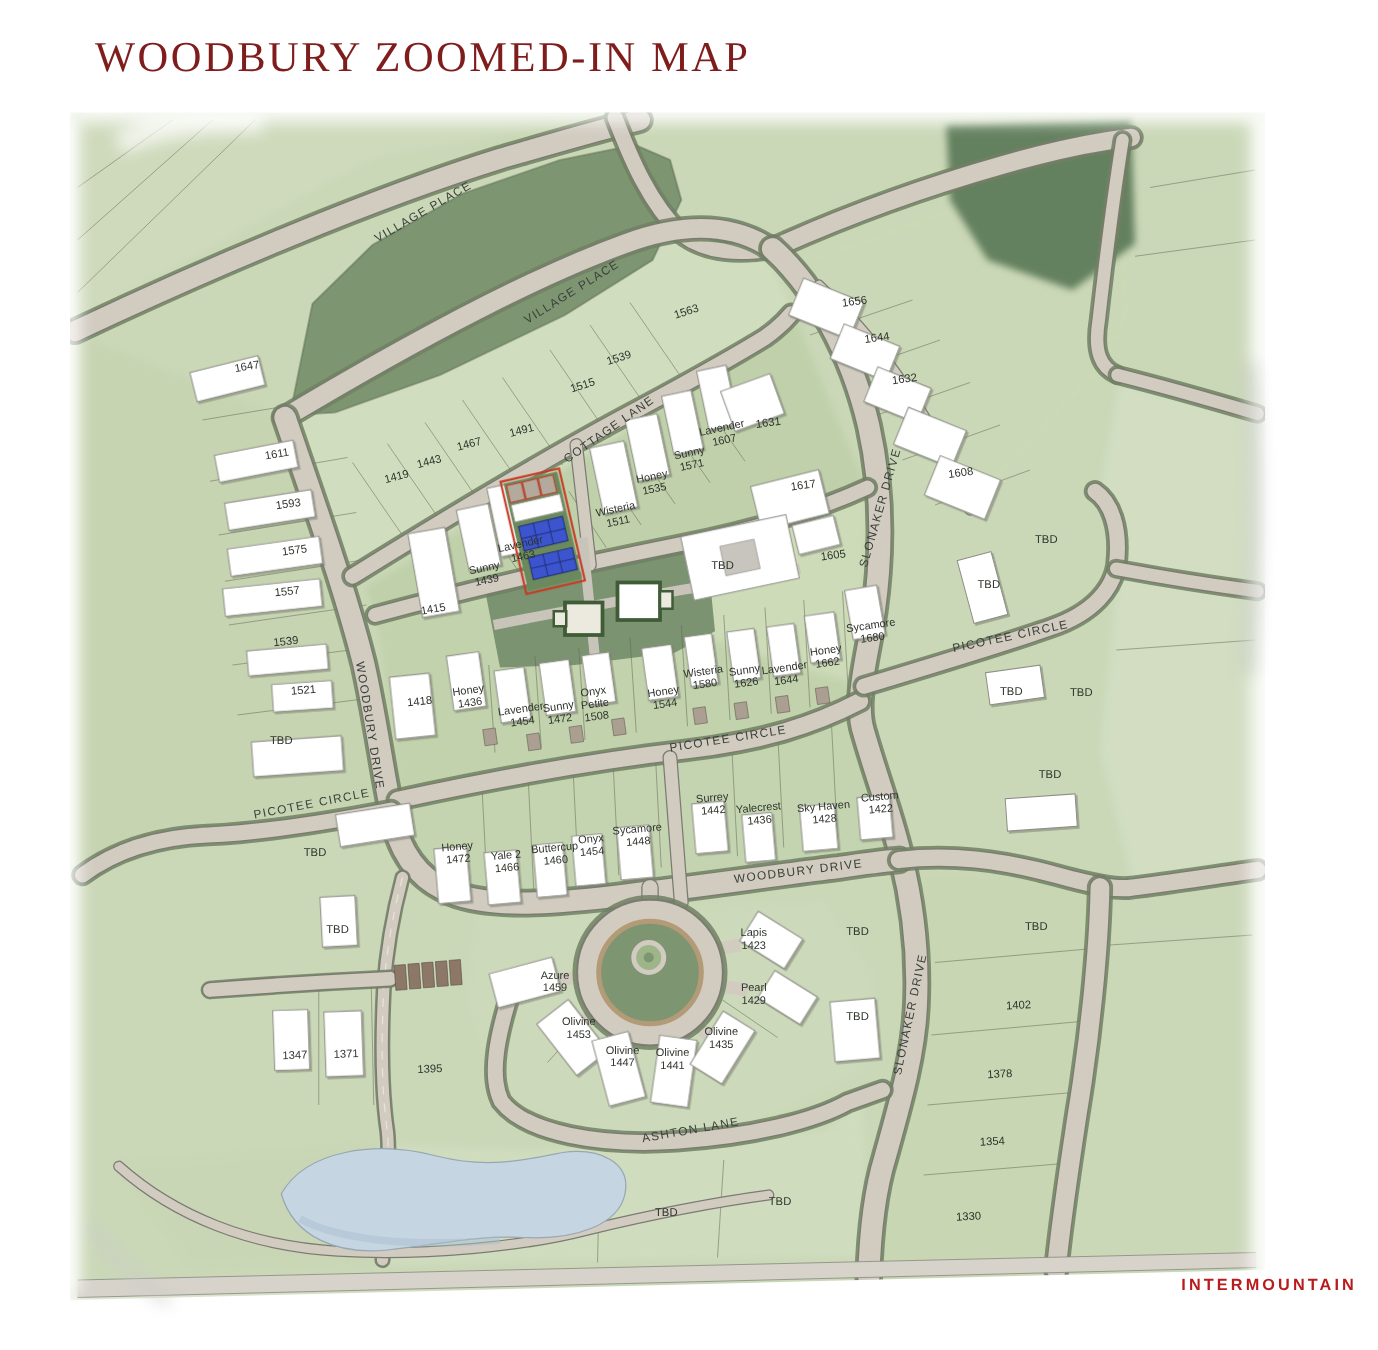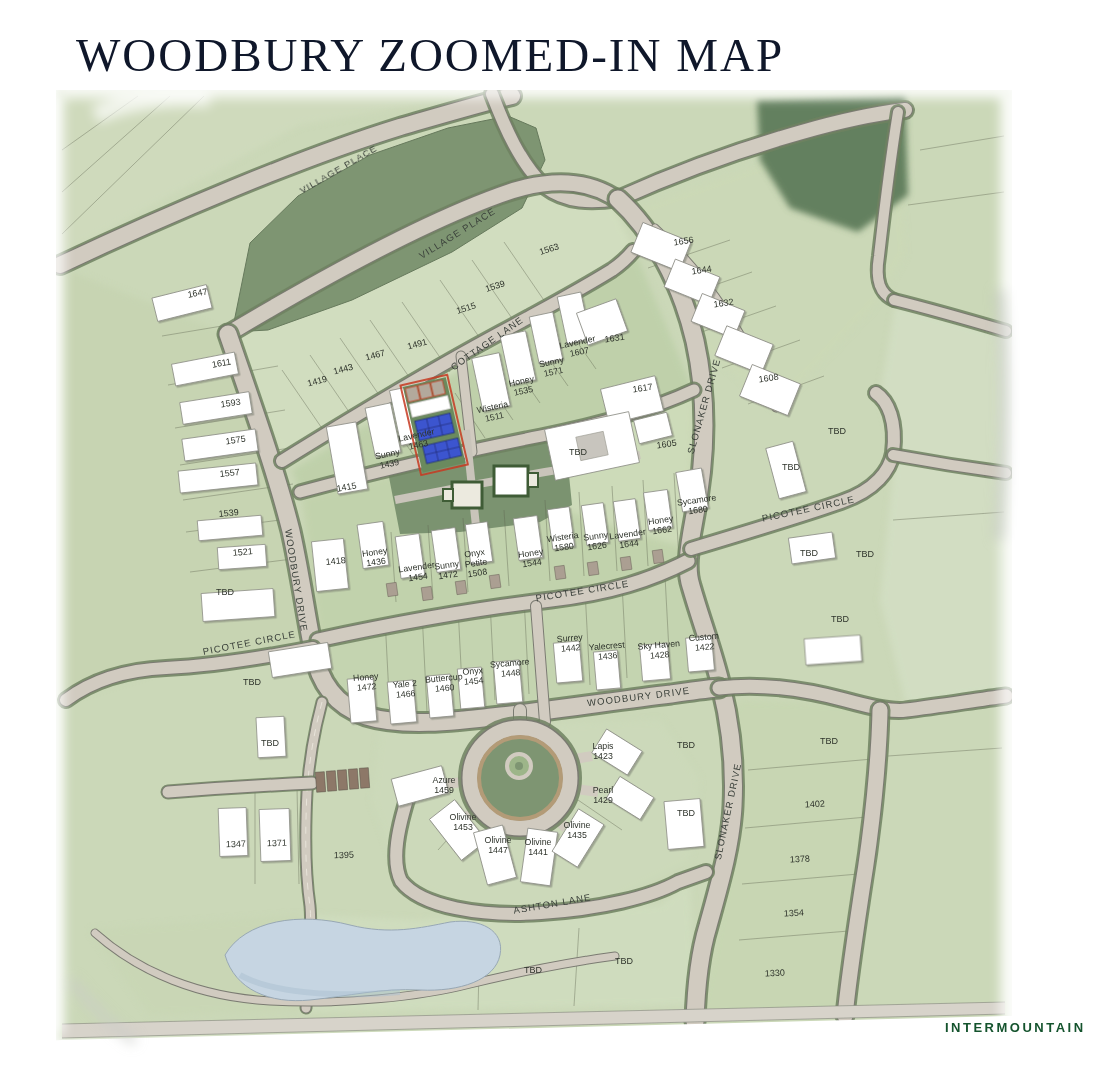--- a/index.html
+++ b/index.html
@@ -1,22 +1,22 @@
 <!DOCTYPE html>
 <html><head>
 <meta charset="utf-8">
 <title>Woodbury Zoomed-In Map</title>
 <style>
   html,body{margin:0;padding:0;background:#fff;}
   #stage{position:relative;width:1102px;height:1080px;background:#fff;overflow:hidden;
          font-family:"Liberation Sans",sans-serif;}
   #page-title{position:absolute;left:76px;top:28px;font-family:"Liberation Serif",serif;
-              font-size:47px;letter-spacing:2px;color:#0f172a;white-space:nowrap;}
+              font-size:34px;letter-spacing:2px;color:#7f1d1d;white-space:nowrap;}
   #watermark{position:absolute;left:945px;top:1020px;font-size:13px;font-weight:bold;
-             letter-spacing:2.5px;color:#14532d;}
+             letter-spacing:2.5px;color:#b91c1c;}
   svg text{font-family:"Liberation Sans",sans-serif;}
   .st{font-size:9.5px;letter-spacing:1.1px;fill:#3a403a;}
   .num{font-size:9px;fill:#2f342c;}
   .nm{font-size:8.8px;fill:#2f342c;}
   .vg{fill:none;stroke:#6f8160;opacity:.85;stroke-linecap:round;}
   .cs{fill:none;stroke:#7b7b72;stroke-linecap:round;}
   .rf{fill:none;stroke:#d1cbc0;stroke-linecap:round;}
   .house{fill:#ffffff;stroke:#8d8e86;stroke-width:.8;}
   .pline{fill:none;stroke:#5f6551;stroke-width:.8;opacity:.5;}
   text{text-anchor:middle;}

